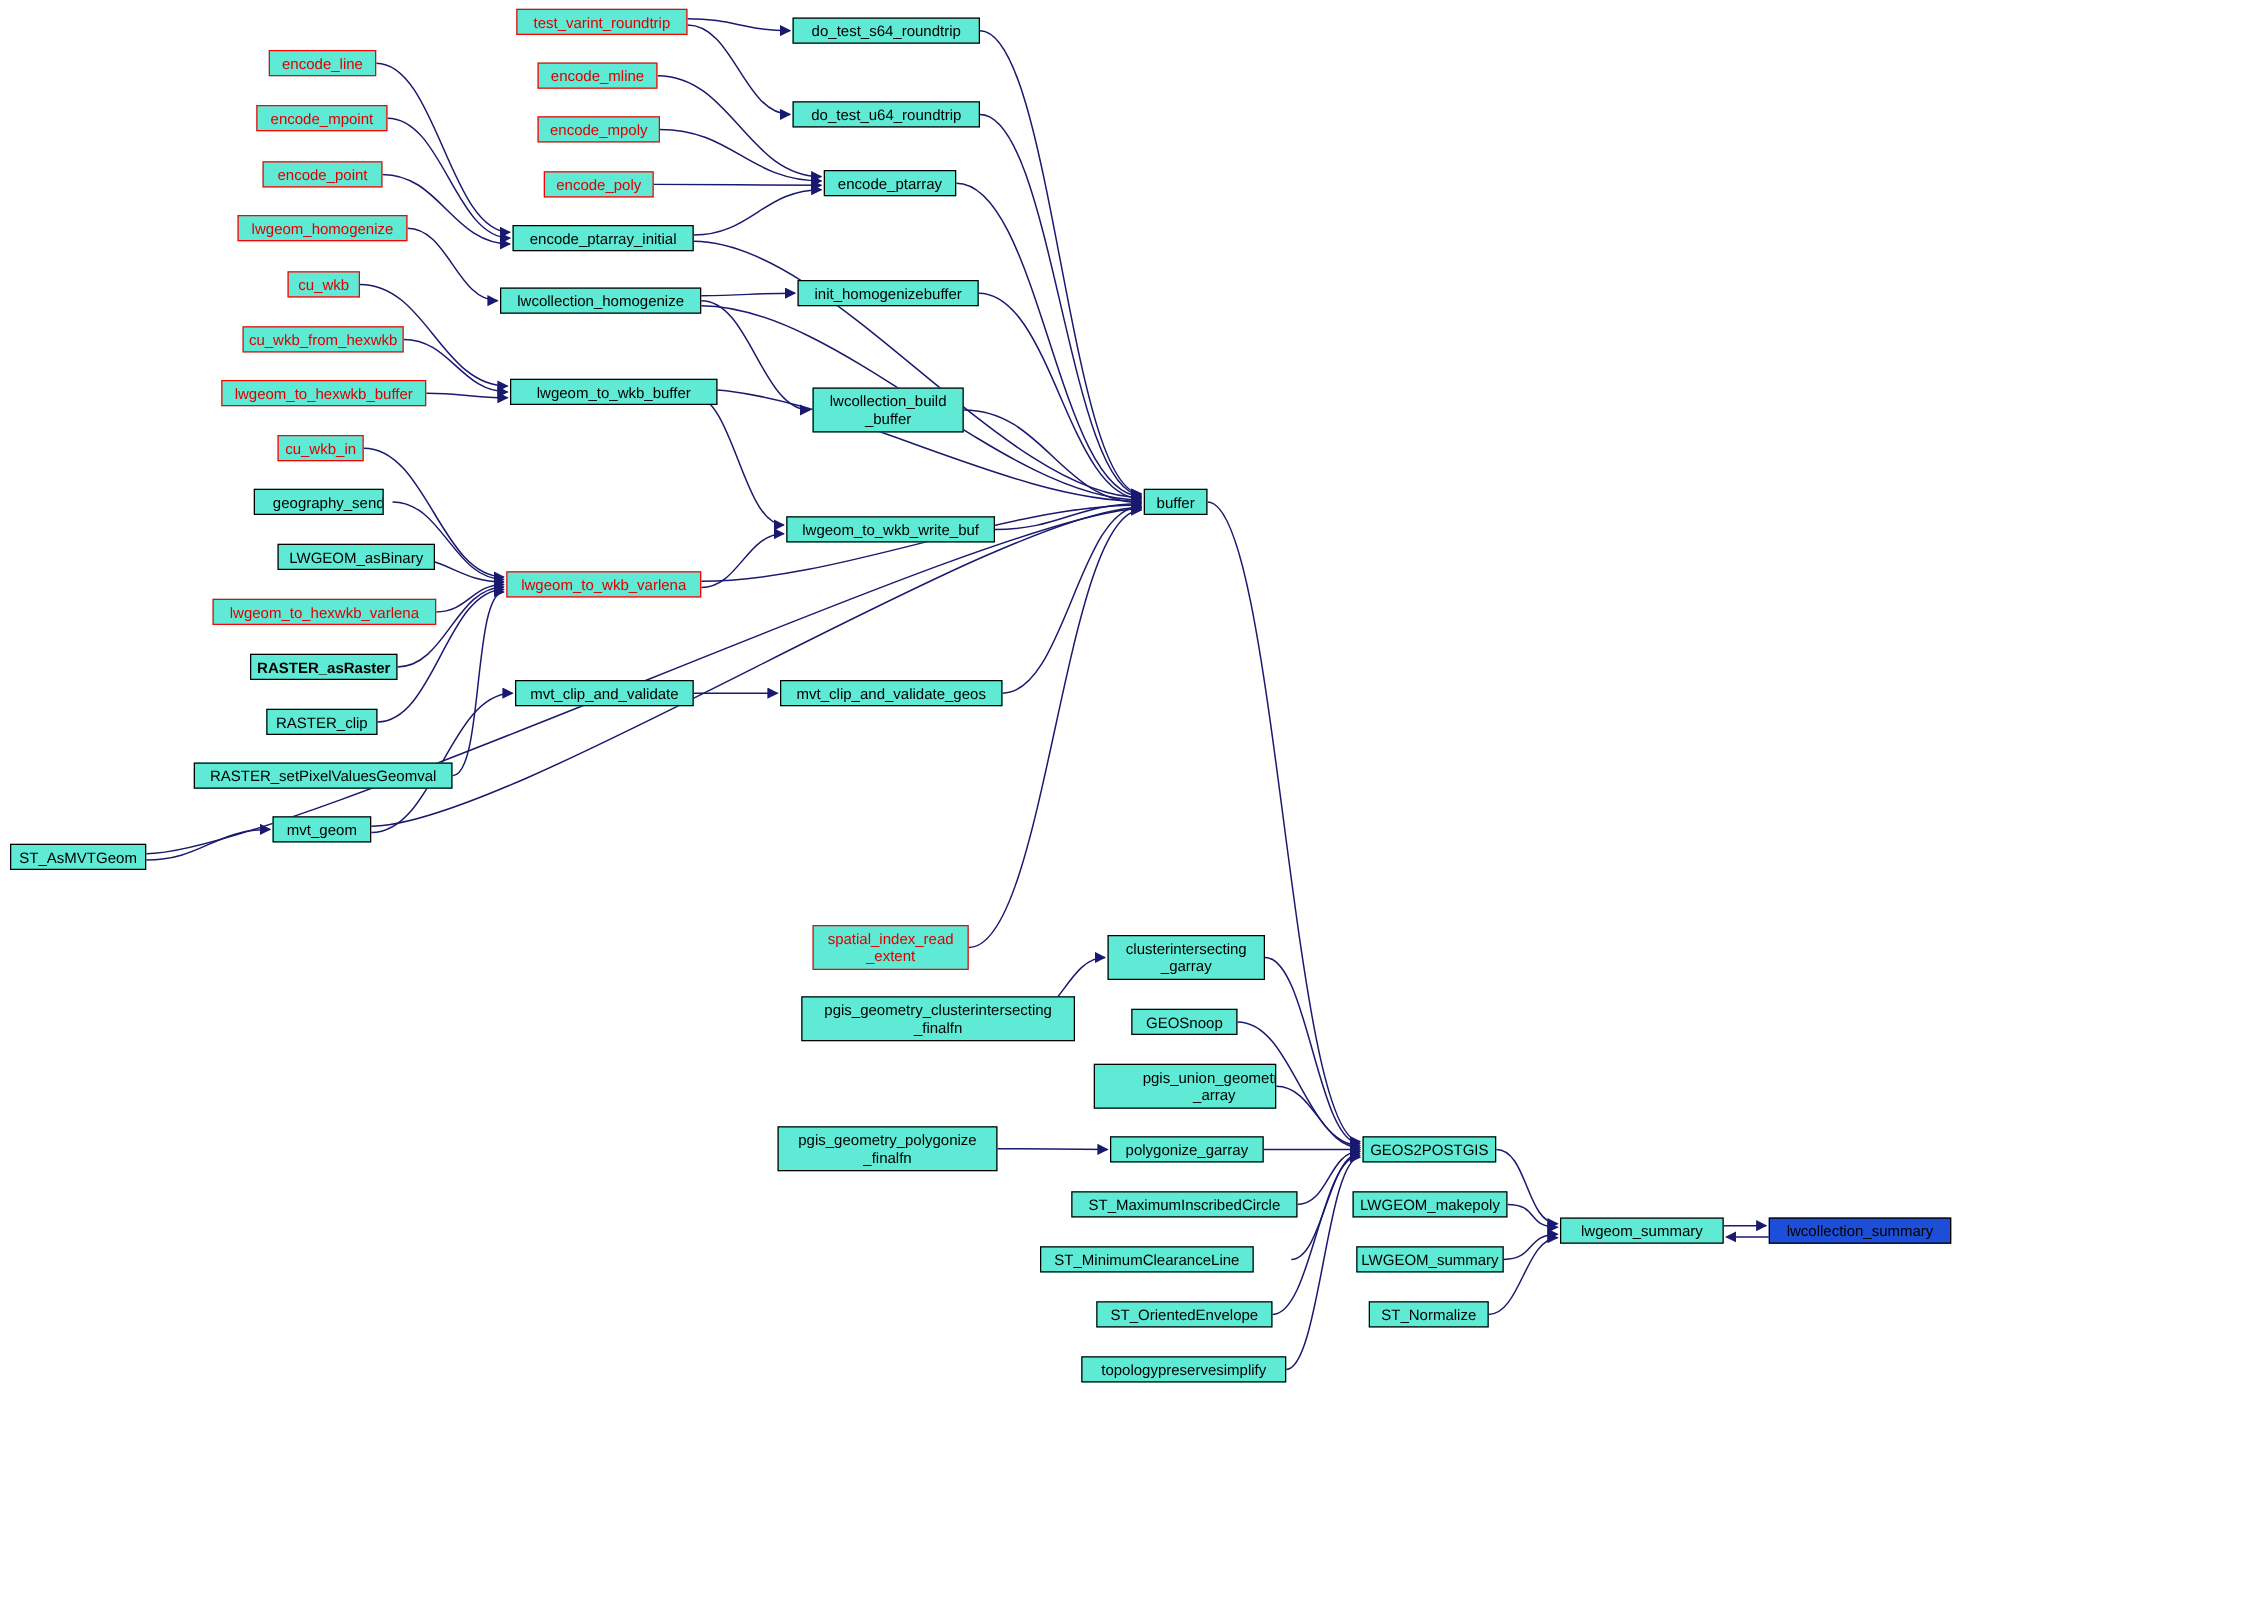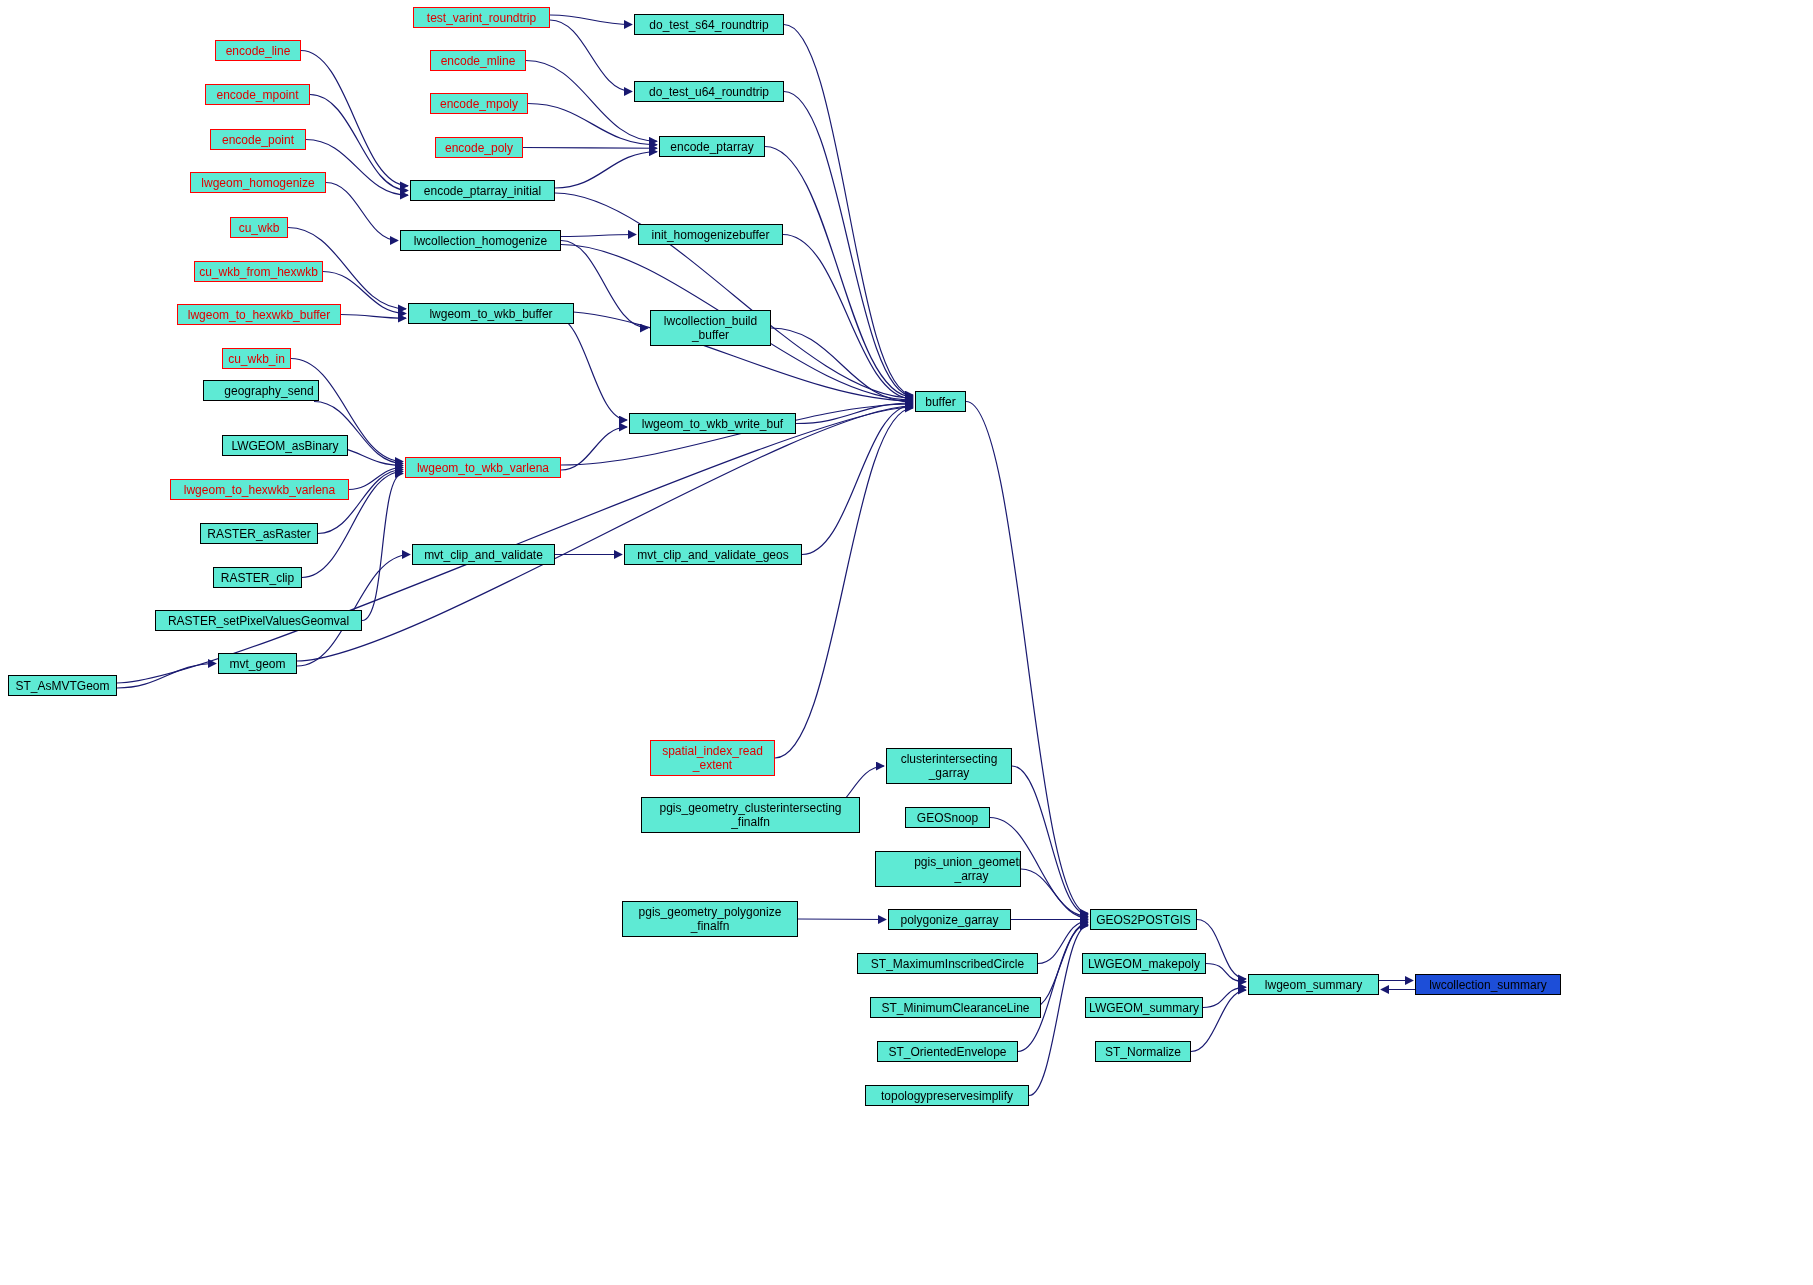--- a/index.html
+++ b/index.html
@@ -133,27 +133,27 @@
     <div class="node" style="left: 410px; top: 180px; width: 145px; height: 21px;">encode_ptarray_initial</div>
     <div class="node" style="left: 638px; top: 224px; width: 145px; height: 21px;">init_homogenizebuffer</div>
     <div class="node red" style="left: 230px; top: 217px; width: 58px; height: 21px;">cu_wkb</div>
     <div class="node" style="left: 400px; top: 230px; width: 161px; height: 21px;">lwcollection_homogenize</div>
     <div class="node red" style="left: 194px; top: 261px; width: 129px; height: 21px;">cu_wkb_from_hexwkb</div>
     <div class="node red" style="left: 177px; top: 304px; width: 164px; height: 21px;">lwgeom_to_hexwkb_buffer</div>
     <div class="node" style="left: 408px; top: 303px; width: 166px; height: 21px;">lwgeom_to_wkb_buffer</div>
     <div class="node" style="left: 650px; top: 310px; width: 121px; height: 36px;">lwcollection_build
 _buffer</div>
     <div class="node red" style="left: 222px; top: 348px; width: 69px; height: 21px;">cu_wkb_in</div>
-    <div class="node" style="left: 203px; top: 380px; width: 116px; height: 21px; padding-left: 16px;">geography_send</div>
+    <div class="node" style="left: 203px; top: 391px; width: 104px; height: 21px; padding-left: 16px;">geography_send</div>
     <div class="node" style="left: 915px; top: 391px; width: 51px; height: 21px;">buffer</div>
     <div class="node" style="left: 196px; top: 435px; width: 126px; height: 21px; margin-left: 26px;">LWGEOM_asBinary</div>
     <div class="node" style="left: 629px; top: 413px; width: 167px; height: 21px;">lwgeom_to_wkb_write_buf</div>
     <div class="node red" style="left: 405px; top: 457px; width: 156px; height: 21px;">lwgeom_to_wkb_varlena</div>
     <div class="node red" style="left: 170px; top: 479px; width: 179px; height: 21px;">lwgeom_to_hexwkb_varlena</div>
-    <div class="node" style="left: 200px; top: 523px; width: 118px; height: 21px;">RASTER_asRaster</div>
+    <div class="node" style="left: 200px; top: 523px; width: 118px; height: 21px; font-weight: bold;">RASTER_asRaster</div>
     <div class="node" style="left: 213px; top: 567px; width: 89px; height: 21px;">RASTER_clip</div>
     <div class="node" style="left: 412px; top: 544px; width: 143px; height: 21px;">mvt_clip_and_validate</div>
     <div class="node" style="left: 624px; top: 544px; width: 178px; height: 21px;">mvt_clip_and_validate_geos</div>
     <div class="node" style="left: 155px; top: 610px; width: 207px; height: 21px;">RASTER_setPixelValuesGeomval</div>
     <div class="node" style="left: 218px; top: 653px; width: 79px; height: 21px;">mvt_geom</div>
     <div class="node" style="left: 8px; top: 675px; width: 109px; height: 21px;">ST_AsMVTGeom</div>
     <div class="node red" style="left: 650px; top: 740px; width: 125px; height: 36px;">spatial_index_read
 _extent</div>
     <div class="node" style="left: 886px; top: 748px; width: 126px; height: 36px;">clusterintersecting
 _garray</div>
@@ -161,20 +161,20 @@
 _finalfn</div>
     <div class="node" style="left: 905px; top: 807px; width: 85px; height: 21px;">GEOSnoop</div>
     <div class="node" style="left: 875px; top: 851px; width: 146px; height: 36px; padding-left: 47px;">pgis_union_geometry
 _array</div>
     <div class="node" style="left: 622px; top: 901px; width: 176px; height: 36px;">pgis_geometry_polygonize
 _finalfn</div>
     <div class="node" style="left: 888px; top: 909px; width: 123px; height: 21px;">polygonize_garray</div>
     <div class="node" style="left: 1090px; top: 909px; width: 107px; height: 21px;">GEOS2POSTGIS</div>
     <div class="node" style="left: 857px; top: 953px; width: 181px; height: 21px;">ST_MaximumInscribedCircle</div>
     <div class="node" style="left: 1082px; top: 953px; width: 124px; height: 21px;">LWGEOM_makepoly</div>
-    <div class="node" style="left: 870px; top: 997px; width: 171px; height: 21px;">ST_MinimumClearanceLine</div>
+    <div class="node" style="left: 832px; top: 997px; width: 171px; height: 21px;">ST_MinimumClearanceLine</div>
     <div class="node" style="left: 1085px; top: 997px; width: 118px; height: 21px;">LWGEOM_summary</div>
     <div class="node" style="left: 877px; top: 1041px; width: 141px; height: 21px;">ST_OrientedEnvelope</div>
     <div class="node" style="left: 1095px; top: 1041px; width: 96px; height: 21px;">ST_Normalize</div>
     <div class="node" style="left: 865px; top: 1085px; width: 164px; height: 21px;">topologypreservesimplify</div>
     <div class="node" style="left: 1248px; top: 974px; width: 131px; height: 21px;">lwgeom_summary</div>
     <div class="node current" style="left: 1415px; top: 974px; width: 146px; height: 21px;">lwcollection_summary</div>
   </div>
 
 </body></html>

